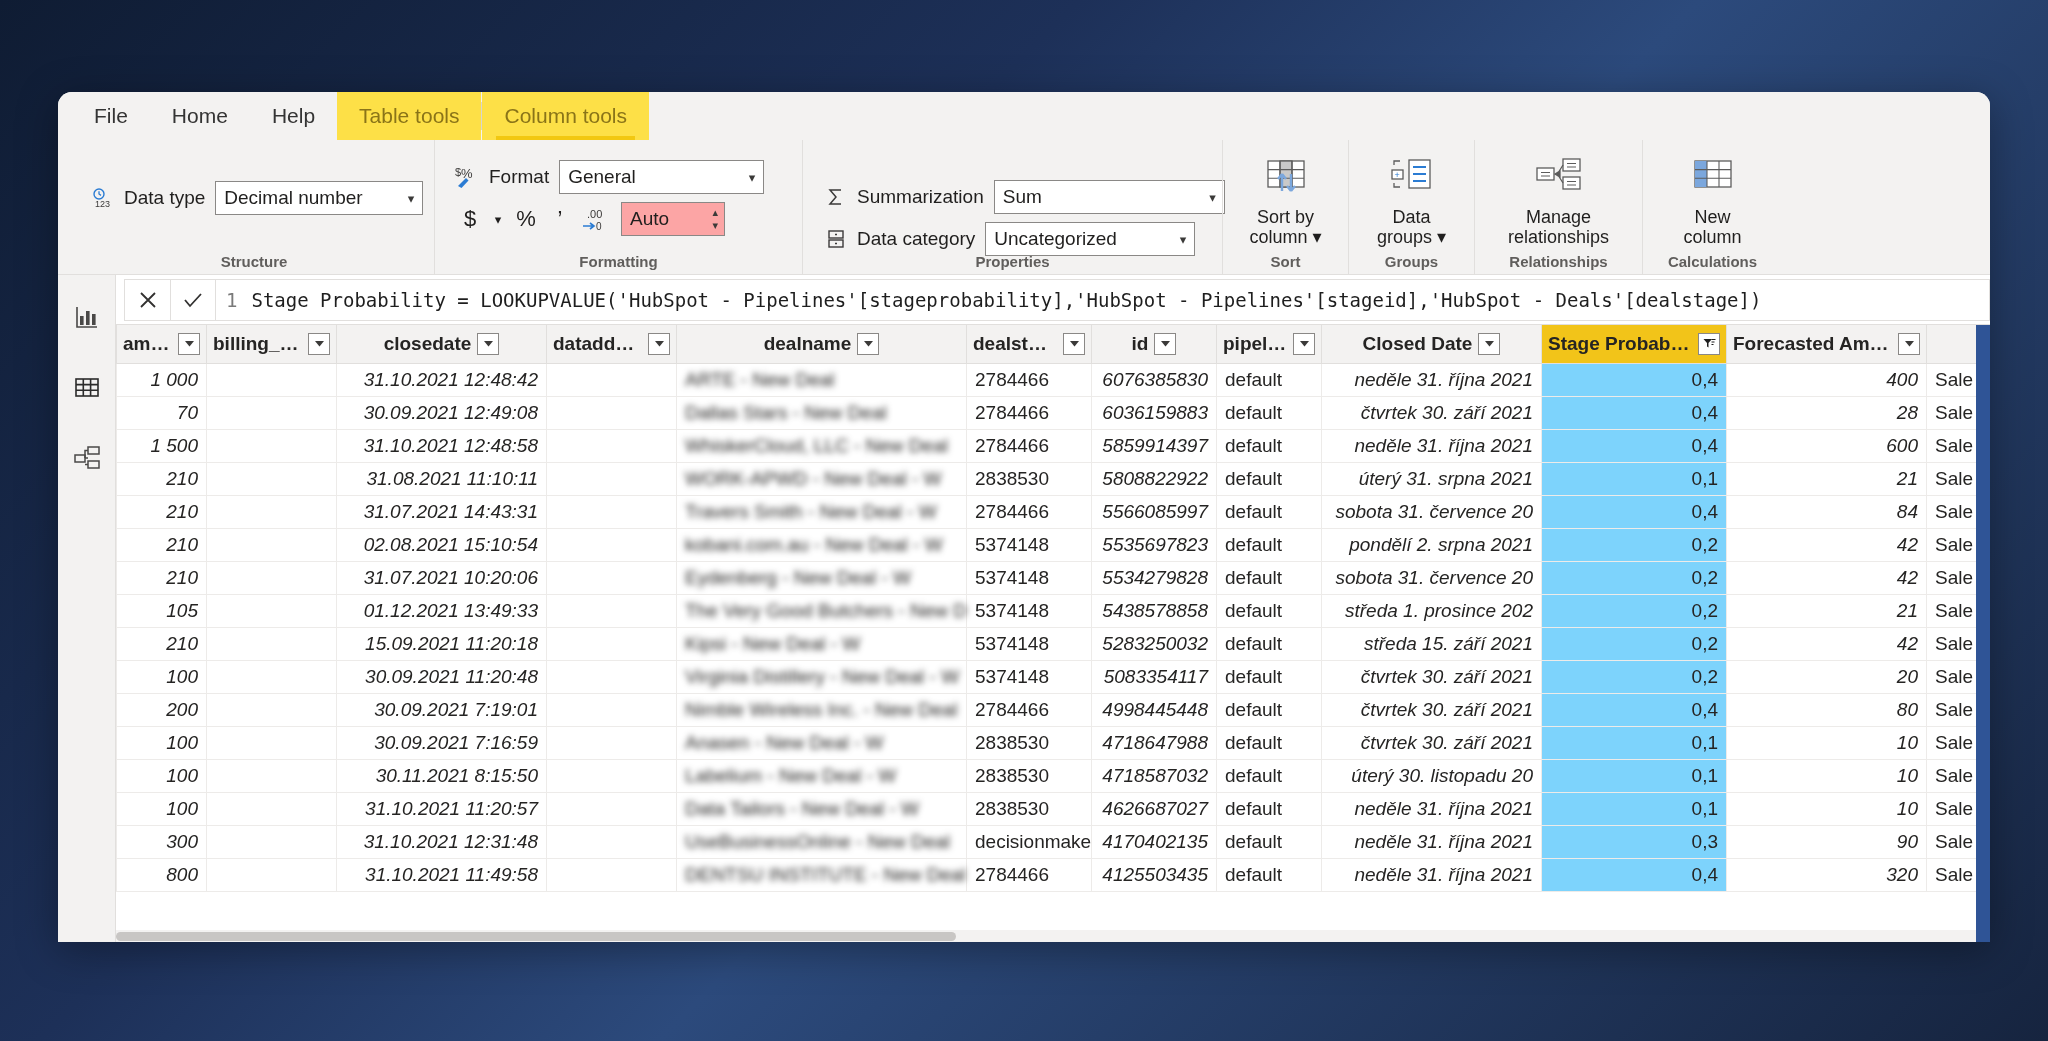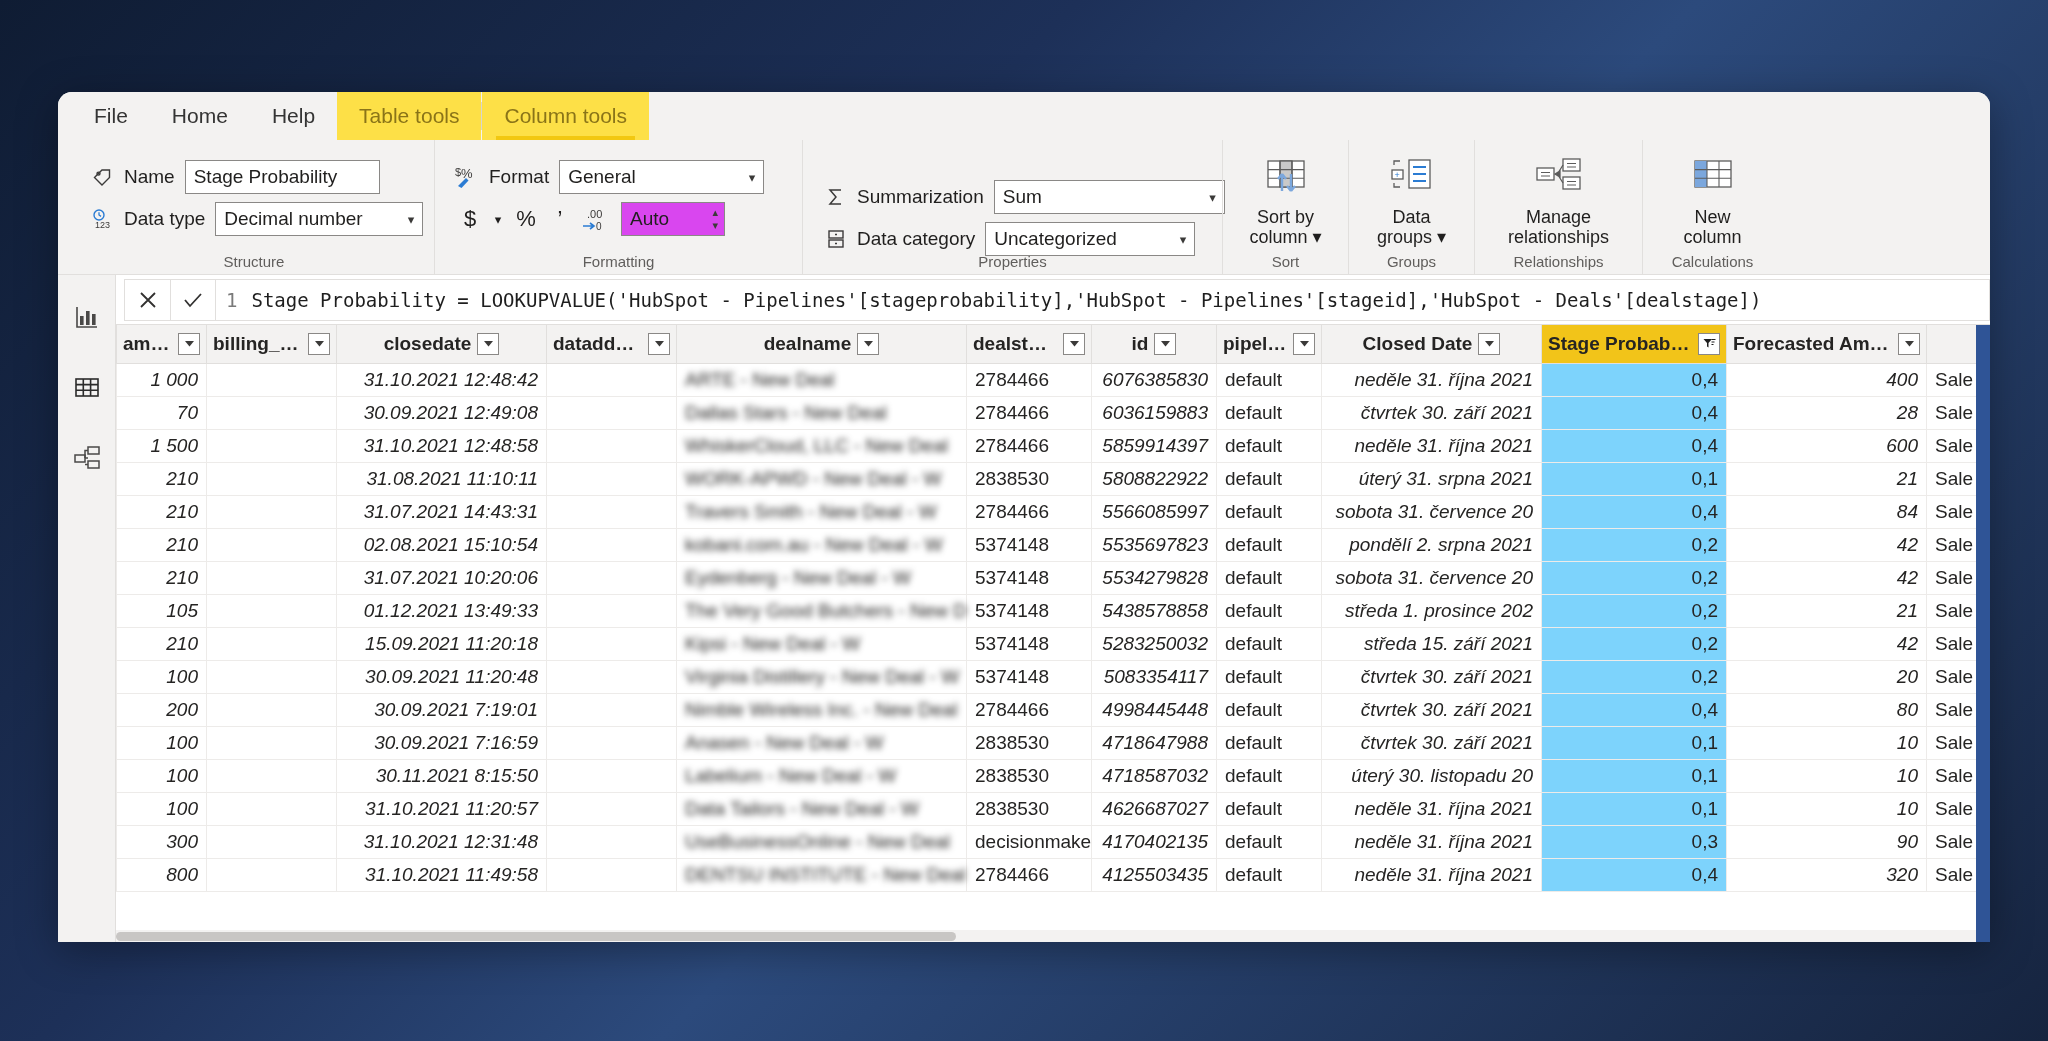--- a/index.html
+++ b/index.html
@@ -72,21 +72,21 @@
   }
   .rgroup {
     display: flex; flex-direction: column;
     position: relative;
     padding: 0 10px;
   }
   .rgroup + .rgroup { border-left: 1px solid #e1dfdd; }
   .rgroup-label {
     position: absolute; bottom: 4px; left: 0; right: 0;
     text-align: center;
-    font-size: 15px; color: #605e5c;
+    font-size: 15px; color: #605e5c; font-weight: bold;
   }
   .rgroup-content {
     flex: 1;
     display: flex;
     align-items: center;
     padding-bottom: 18px;
   }
 
   
   .frow { display: flex; align-items: center; height: 34px; }
@@ -121,21 +121,21 @@
   
   .fbtn-row { display: flex; align-items: center; gap: 4px; margin-top: 8px; }
   .fbtn {
     width: 30px; height: 32px;
     display: flex; align-items: center; justify-content: center;
     font-size: 22px; color: #201f1e;
     cursor: pointer;
   }
   .spinbox {
     height: 34px; width: 104px;
-    background: #d946ef; border: 1px solid #8a8886;
+    background: #fca5a5; border: 1px solid #8a8886;
     display: flex; align-items: center;
     padding-left: 8px;
     font-size: 19px; color: #201f1e;
     position: relative;
     margin-left: 8px;
   }
   .spin-arrows {
     position: absolute; right: 6px; top: 0; bottom: 0;
     display: flex; flex-direction: column; justify-content: center;
     gap: 2px;
@@ -322,30 +322,20 @@
     <div class="rtab-sep"></div>
     <div class="rtab contextual ctx-active active-underline">
         <span>Column tools</span>
       </div>
   </div>
 
   <div id="ribbon-body">
 
     <div class="rgroup" style="width:360px">
       <div class="rgroup-content" style="flex-direction:column;align-items:flex-start;justify-content:center;padding-left:6px;">
-        <div class="frow">
-          <span class="ficon">
-            <svg width="24" height="24" viewBox="0 0 24 24" fill="none" stroke="#3b3a39" stroke-width="1.4">
-              <path d="M3.5 12.5 L11 5 h7.5 v7.5 L11 20 Z"></path>
-              <circle cx="7.5" cy="8.6" r="1.5"></circle>
-            </svg>
-          </span>
-          <span class="flabel">Name</span>
-          <input class="fbox" style="width: 195px; font-family: &quot;Liberation Sans&quot;, sans-serif;" value="Stage Probability">
-        </div>
         <div class="frow">
           <span class="ficon">
             <svg width="24" height="24" viewBox="0 0 24 24" fill="none">
               <circle cx="8" cy="8" r="5" stroke="#2b7cd3" stroke-width="1.4"></circle>
               <path d="M8 5.2 V8 l2 1.4" stroke="#2b7cd3" stroke-width="1.3"></path>
               <text x="4" y="21" font-size="9" fill="#3b3a39" font-family="'Liberation Sans',sans-serif">123</text>
             </svg>
           </span>
           <span class="flabel">Data type</span>
           <div class="fbox sel" style="width:208px">

